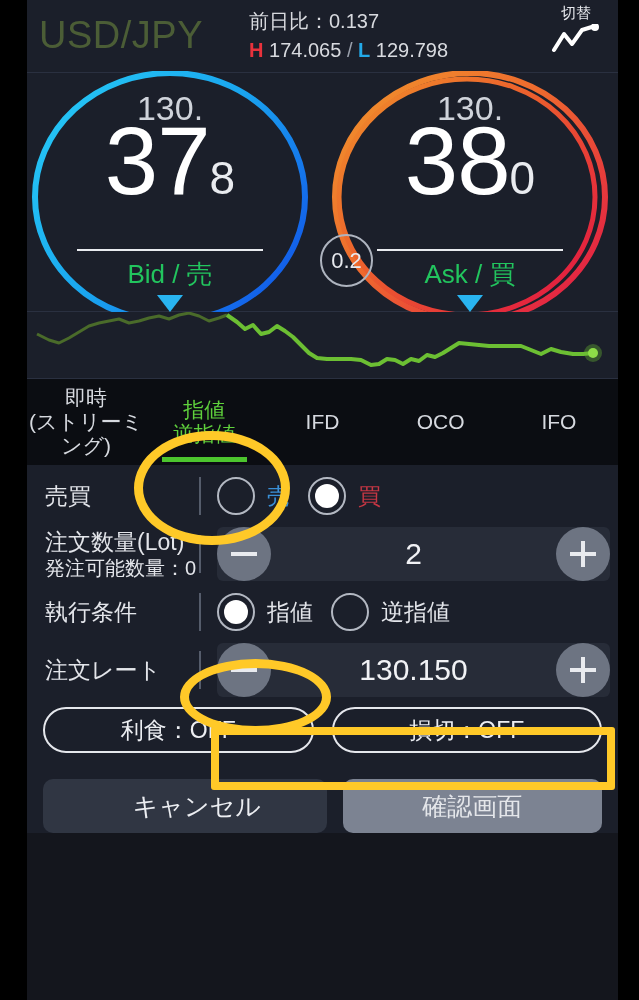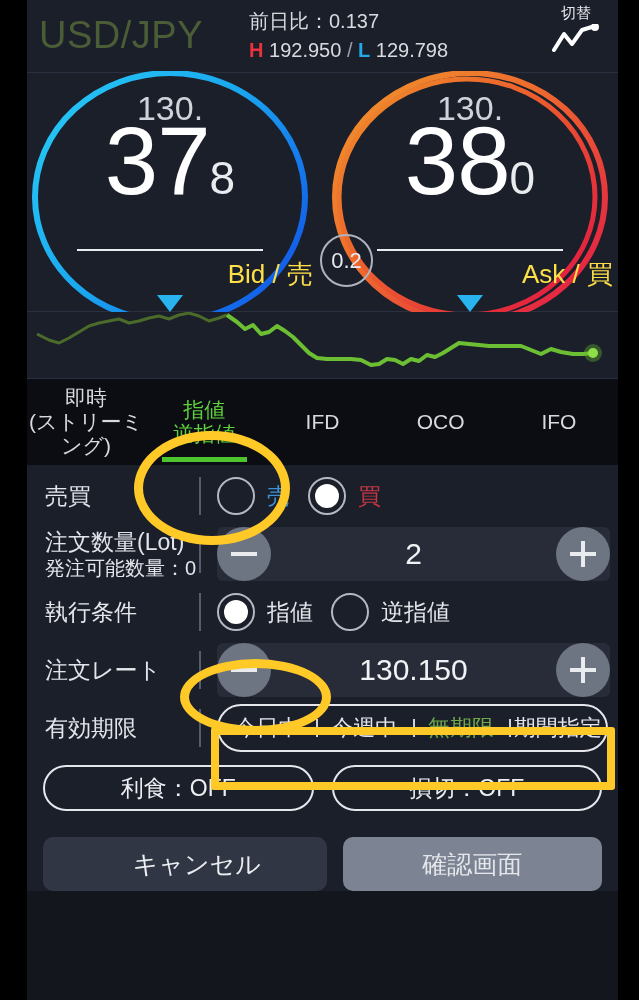--- a/index.html
+++ b/index.html
@@ -42,21 +42,21 @@
   .price-area { position:relative; height:240px; background:#1b1f2a; border-top:1px solid #2a3040; border-bottom:1px solid #2a3040; }
   .pcell { position:absolute; top:4px; width:286px; height:240px;padding-left:40px; }
   .pcell.bid { left:0; }
   .pcell.ask { left:300px; }
   .pcell svg.ring { position:absolute; left:0; top:-6px; }
   .p-int { position:absolute; left:0; right:0; top:12px; text-align:center; font-size:34px; color:#cfd3da; }
   .p-main { position:absolute; left:0; right:0; top:36px; text-align:center; }
   .p-big { font-size:96px; color:#ffffff; line-height:1.0; letter-spacing:-1px; }
   .p-small { font-size:46px; color:#e9ebef; }
   .p-rule { position:absolute; left:50px; right:50px; top:172px; height:2px; background:#e9ebef; }
-  .p-label { position:absolute; left:0; right:0; top:180px; text-align:right; font-size:26px; color:#fde047; }
+  .p-label { position:absolute; left:0; right:0; top:180px; text-align:center; font-size:26px; color:#22c55e; }
   .p-arrow { position:absolute; left:0; right:0; top:218px; text-align:center; font-size:0; }
   .tri { display:inline-block; width:0; height:0; border-left:13px solid transparent; border-right:13px solid transparent; border-top:17px solid #29b4f0; }
   .spread {
     position:absolute; left:293px; top:161px; width:53px; height:53px; border-radius:50%;
     border:2px solid #aeb4bf; color:#e7e9ee; font-size:22px; text-align:center; line-height:50px;
   }
 
   
   .spark { position:relative; height:67px; background:#1b1f2a; border-bottom:1px solid #2a3040; overflow:hidden; }
 
@@ -122,21 +122,21 @@
 <div id="screen">
   <div id="app">
 
 
     <div class="symbol-bar">
       <div class="symbol-name">USD/JPY</div>
       <div class="sym-stats">
         <div class="sym-prev">前日比：0.137</div>
         <div class="sym-hl">
           <span class="hl-h">H</span>
-          <span>192.950</span>
+          <span>174.065</span>
           <span class="hl-sep">/</span>
           <span class="hl-l">L</span>
           <span>129.798</span>
         </div>
       </div>
       <div class="switch-box">
         <div class="switch-label">切替</div>
         <div class="switch-ico">
           <svg width="52" height="30" viewBox="0 0 52 30">
             <polyline points="4,26 14,10 22,20 32,6 45,2" fill="none" stroke="#ffffff" stroke-width="4" stroke-linejoin="round" stroke-linecap="round"></polyline>
@@ -283,32 +283,20 @@
         <div class="rdiv"></div>
         <div class="rbody">
           <div class="stepper">
             <span class="sbtn minus"></span>
             <span class="val">130.150</span>
             <span class="sbtn plus"></span>
           </div>
         </div>
       </div>
 
-      <div class="row">
-        <div class="rlabel">有効期限</div>
-        <div class="rdiv"></div>
-        <div class="rbody">
-          <div class="segbar">
-            <div class="seg">今日中</div>
-            <div class="seg">今週中</div>
-            <div class="seg active">無期限</div>
-            <div class="seg">期間指定</div>
-          </div>
-        </div>
-      </div>
 
       <div class="pill-row">
         <div class="pill">利食：OFF</div>
         <div class="pill">損切：OFF</div>
       </div>
 
       <div class="action-row">
         <div class="abtn cancel">キャンセル</div>
         <div class="abtn confirm">確認画面</div>
       </div>

